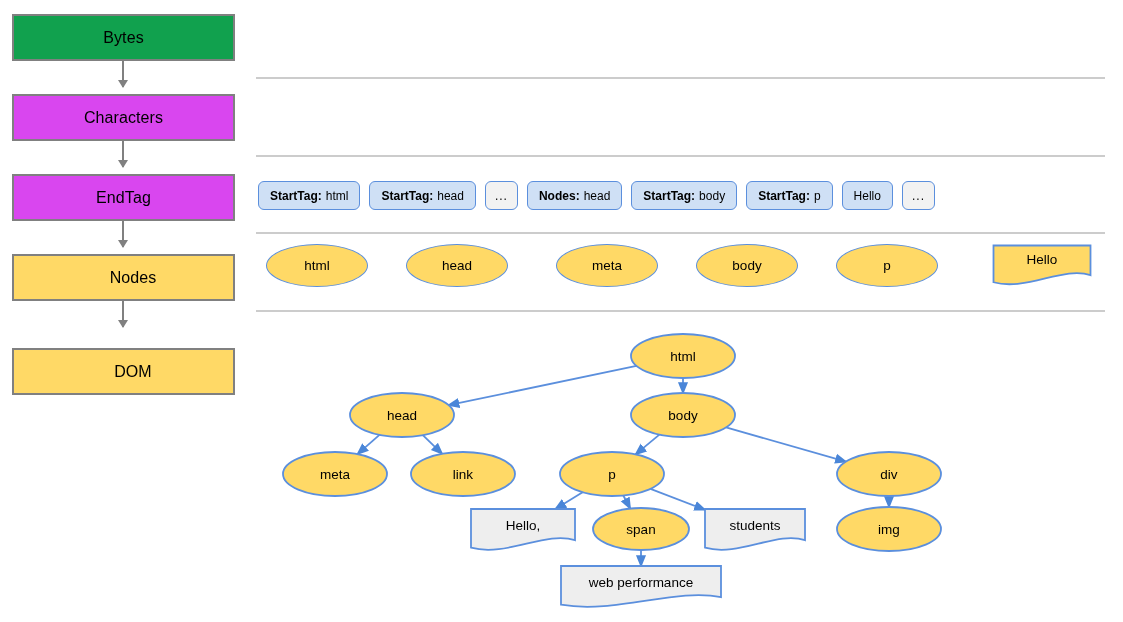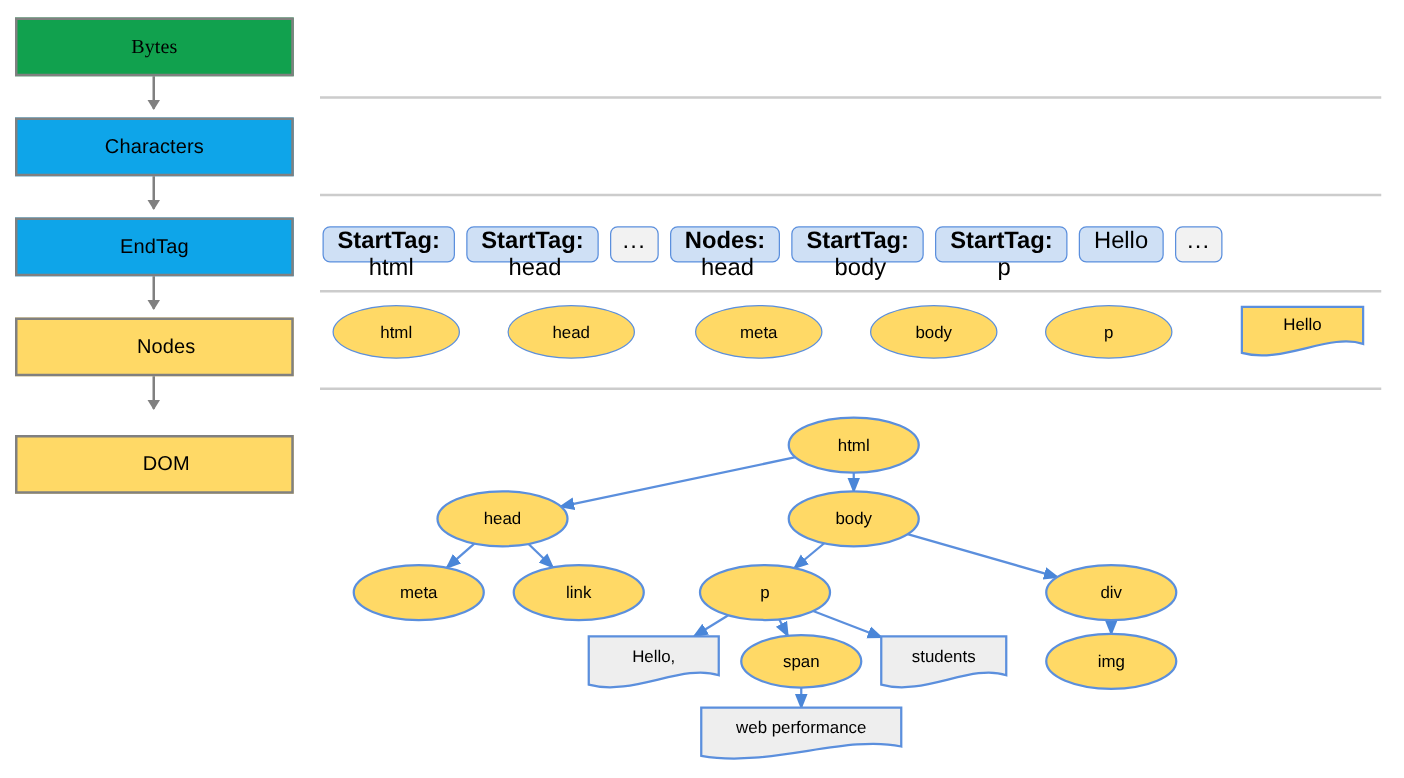--- a/index.html
+++ b/index.html
@@ -29,22 +29,22 @@
     height: 47px;
     box-sizing: border-box;
     border: 2px solid #808080;
     display: flex;
     align-items: center;
     justify-content: center;
     font-size: 16px;
     color: #000000;
     letter-spacing: .1px;
   }
-  .pipeline-box.green   { background: #11a14e; font-family: Liberation Serif, serif; }
-  .pipeline-box.blue    { background: #0ea5e9; }
+  .pipeline-box.green   { background: #11a14e; }
+  .pipeline-box.blue    { background: #d946ef; }
   .pipeline-box.yellow  { background: #ffd966; padding-left: 19px; }
 
   .pipeline-arrow {
     position: absolute;
     left: 122px;
     width: 2px;
     background: #808080;
   }
   .pipeline-arrow::after {
     content: "";
@@ -100,24 +100,23 @@
   .token {
     height: 29px;
     box-sizing: border-box;
     border: 1.6px solid #5b8fdd;
     border-radius: 6px;
     background: #cfe0f5;
     display: flex;
     align-items: center;
     justify-content: space-between;
     padding: 0 11px;
-    font-size: 19px;
+    font-size: 12px;
     color: #000000;
     white-space: nowrap;
-    flex-direction: column;
   }
   .token.ellipsis {
     background: #f2f2f2;
     padding: 0 9px;
     letter-spacing: 1px;
   }
   .token b { font-weight: bold; }
   .token .tok-val { font-weight: normal; margin-left: 4px; }
 
   

